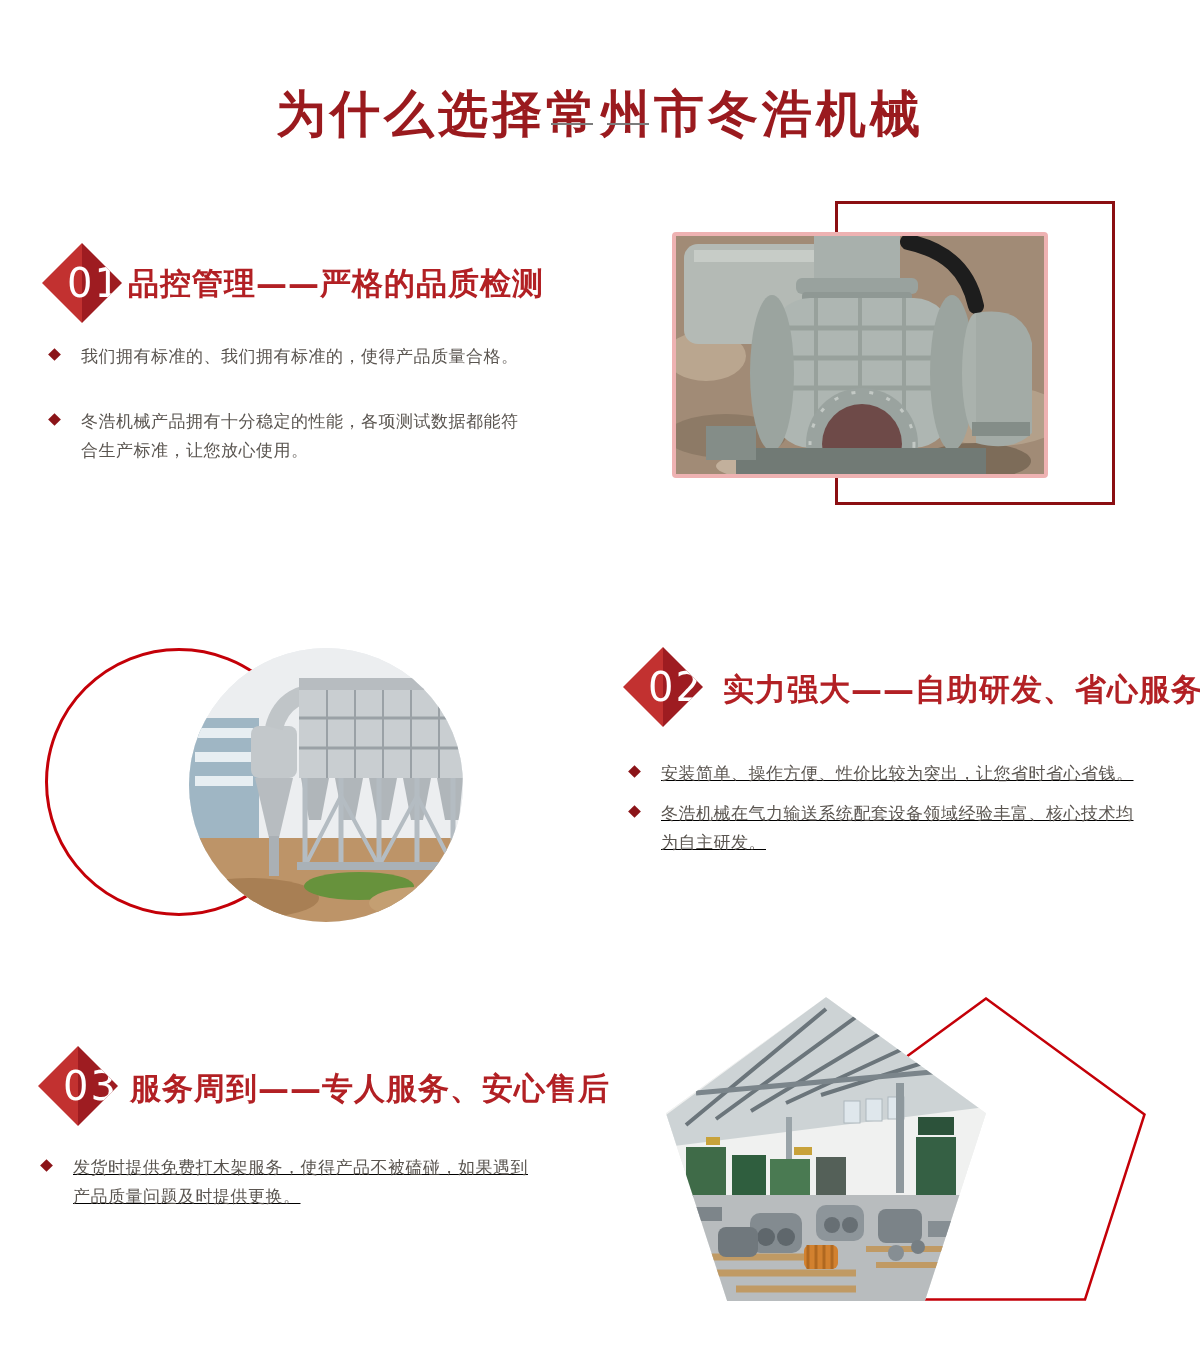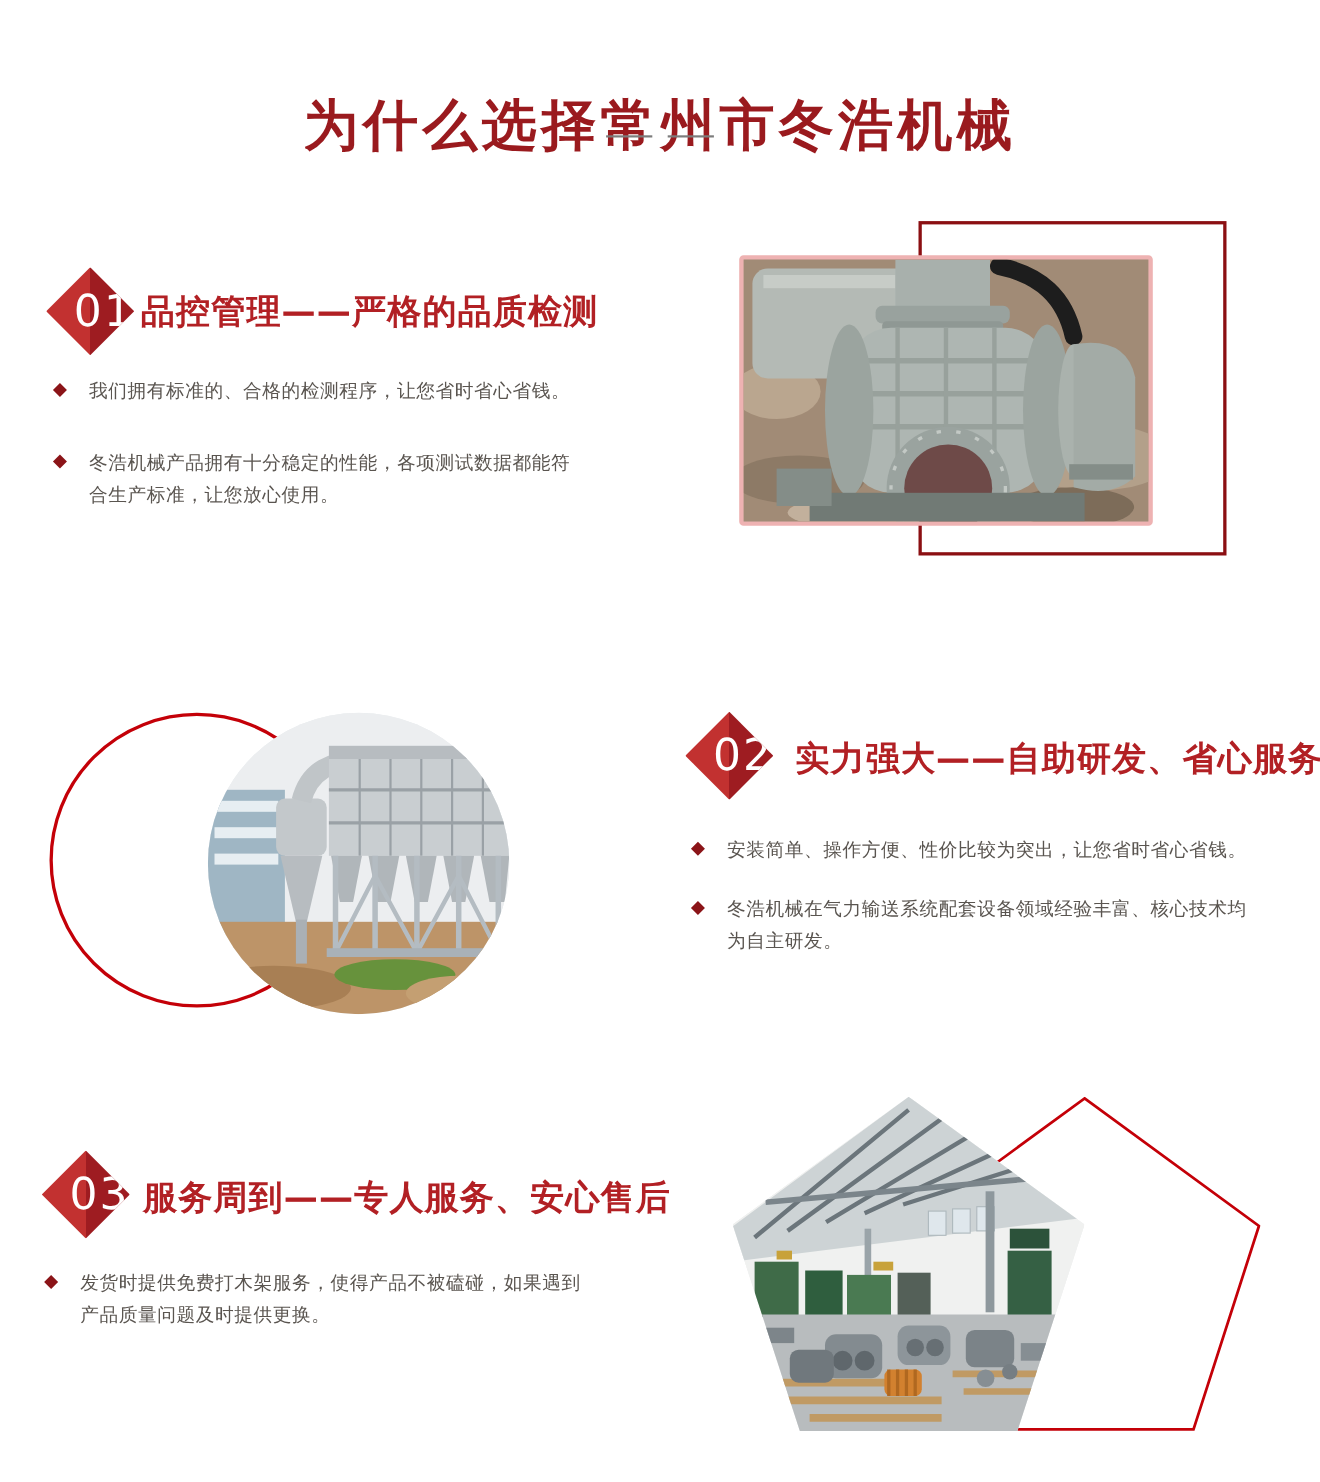--- a/index.html
+++ b/index.html
@@ -29,21 +29,21 @@
   }
   .num-diamond span{color:#ffffff;font-size:40px;font-weight:400;letter-spacing:2px;}
   
   .sec-heading{
     position:absolute;font-size:31px;font-weight:700;
     color:var(--heading-red);letter-spacing:1px;white-space:nowrap;
   }
   
   .bullets{position:absolute;display:flex;flex-direction:column;}
   .bullets.gap-lg{gap:36px;}
-  .bullets.gap-sm{gap:25px;}
+  .bullets.gap-sm{gap:11px;text-decoration:underline;}
   .bullet{display:flex;align-items:flex-start;}
   .bullet-marker{
     flex:0 0 auto;width:9px;height:9px;margin:8px 0 0 2px;
     transform:rotate(45deg);background:var(--bullet-marker);
   }
   .bullet-text{
     margin-left:22px;font-size:17px;line-height:29px;
     color:var(--body-text);letter-spacing:0.5px;
   }
   
@@ -85,21 +85,21 @@
   </div>
 
   <div class="num-diamond" style="left:42px;top:232px;">
     <span>01</span>
   </div>
   <div class="sec-heading" style="left:128px;top:252px;">品控管理——严格的品质检测</div>
 
   <div class="bullets gap-lg" style="left:48px;top:331px;width:472px;">
     <div class="bullet">
       <span class="bullet-marker"></span>
-      <span class="bullet-text">我们拥有标准的、合格的检测程序，让您省时省心省钱。</span>
+      <span class="bullet-text">我们拥有标准的、我们拥有标准的，使得产品质量合格。</span>
     </div>
     <div class="bullet">
       <span class="bullet-marker"></span>
       <span class="bullet-text">冬浩机械产品拥有十分稳定的性能，各项测试数据都能符合生产标准，让您放心使用。</span>
     </div>
   </div>
 
   <div class="red-rect-outline"></div>
   <div class="photo-rect">
     <svg width="368" height="238" viewBox="0 0 368 238" xmlns="http://www.w3.org/2000/svg">

